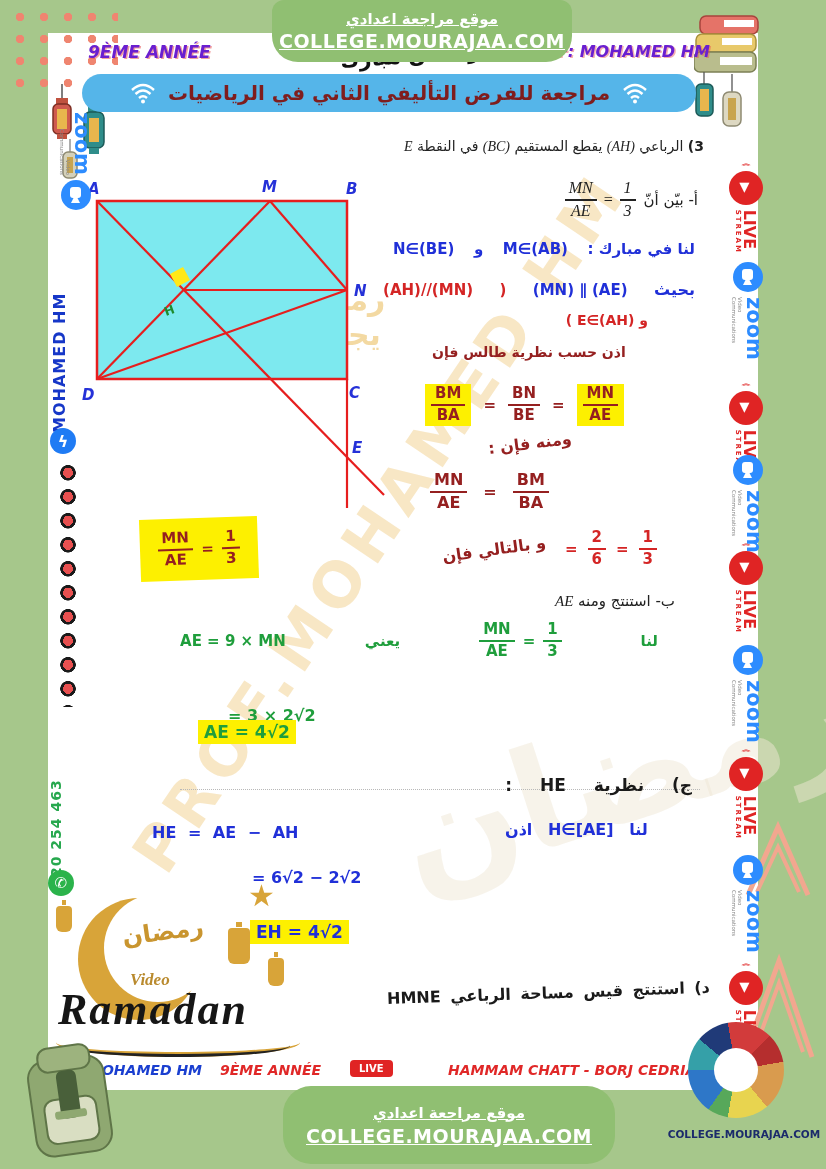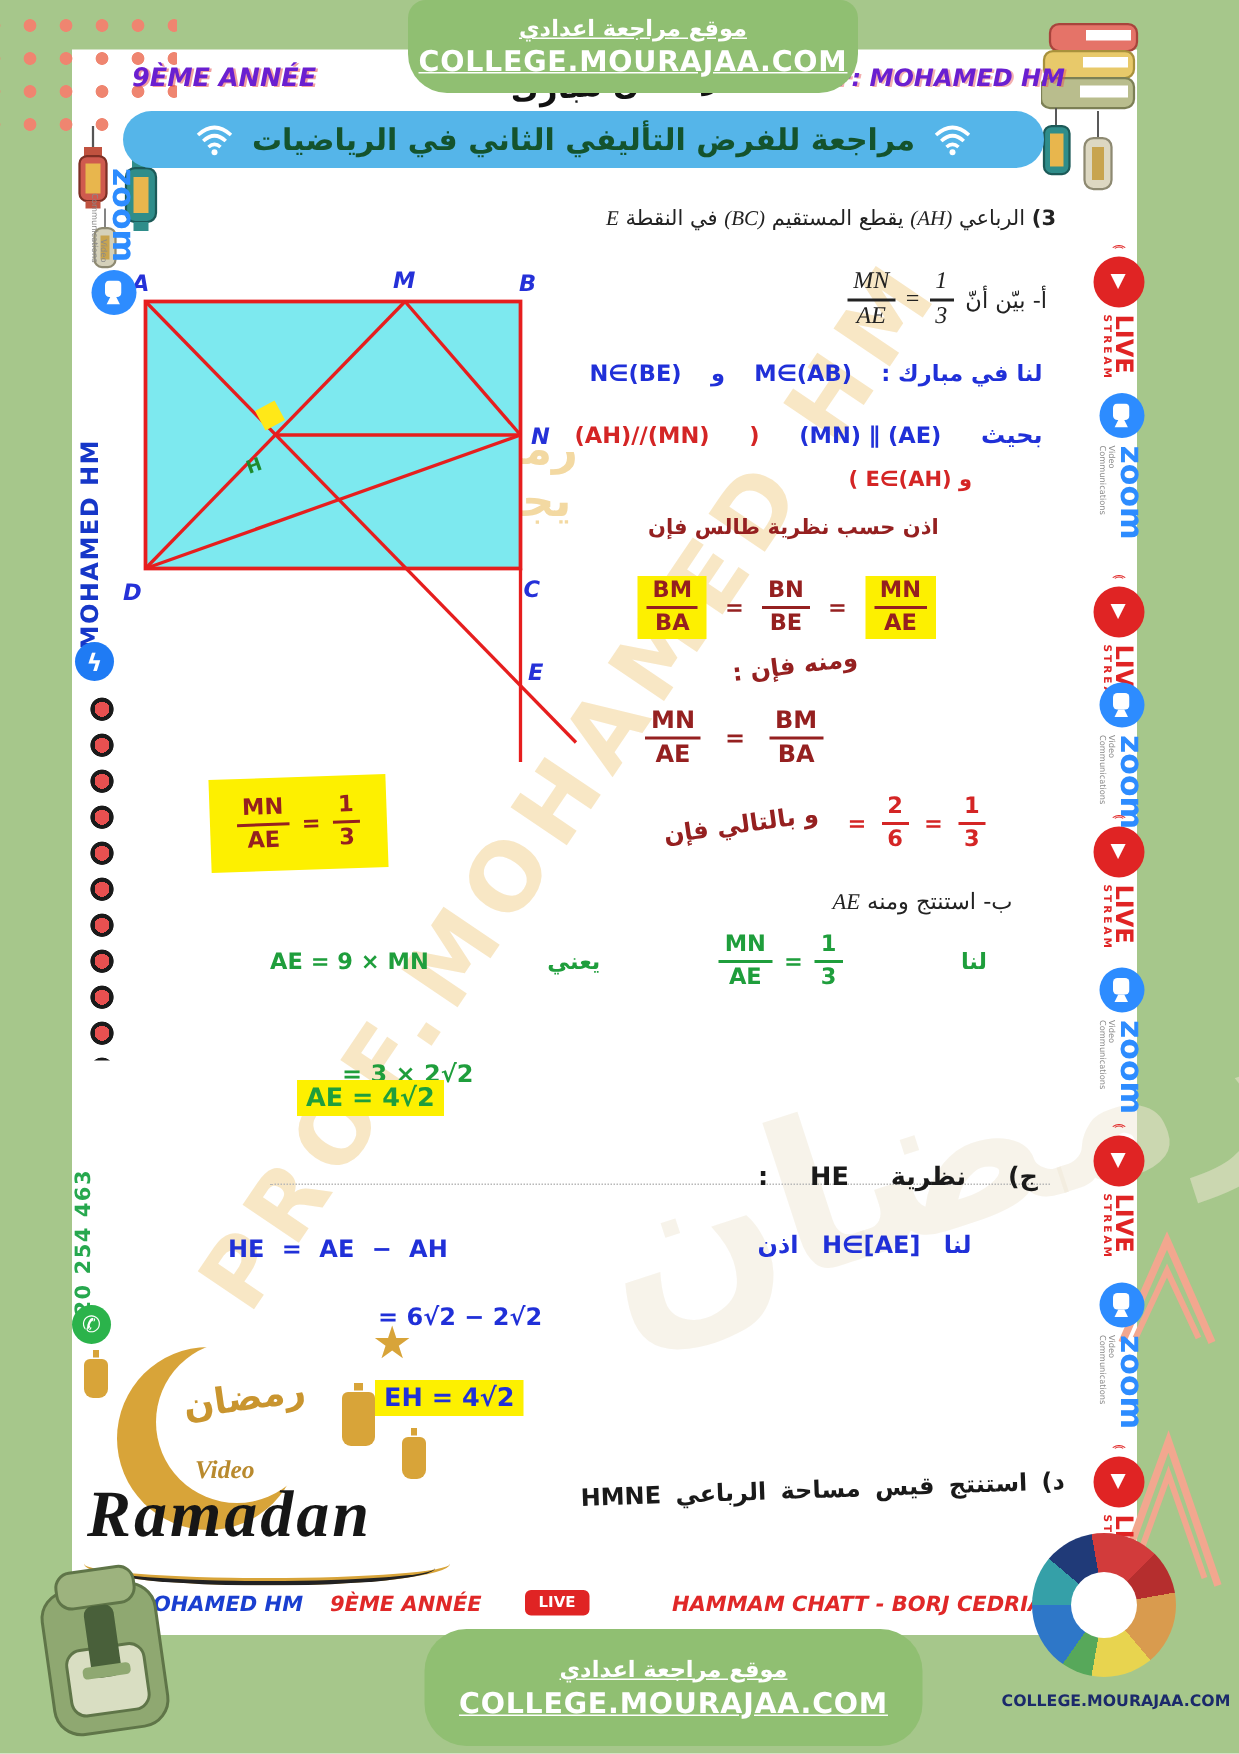--- a/index.html
+++ b/index.html
@@ -25,21 +25,21 @@
     font-size:16px;text-shadow:1.5px 1px 0 rgba(230,80,80,.45);}
   .calligraphy{left:340px;top:44px;z-index:3;font-size:21px;font-weight:bold;color:#111;
     transform:rotate(-4deg);}
   .top-pill{left:272px;top:0;width:300px;height:62px;z-index:5;background:#90bf72;
     border-radius:12px 12px 26px 26px;display:flex;flex-direction:column;align-items:center;
     justify-content:center;gap:2px;}
   .top-pill .l1,.foot-pill .l1{color:#fff;font-weight:bold;font-size:15px;text-decoration:underline;}
   .top-pill .l2,.foot-pill .l2{color:#fff;font-weight:bold;font-size:19px;text-decoration:underline;letter-spacing:.5px;}
   .banner{left:82px;top:74px;width:614px;height:38px;z-index:4;background:#55b5e9;border-radius:19px;
     display:flex;align-items:center;justify-content:center;gap:12px;}
-  .banner .title{color:#14532d;font-weight:bold;font-size:20px;}
+  .banner .title{color:#7f1d1d;font-weight:bold;font-size:20px;}
   
   .fig{left:82px;top:168px;z-index:3;}
   
   .hw{font-weight:bold;z-index:4;}
   .blue{color:#2030d8;}
   .dkred{color:#952020;}
   .red{color:#d42525;}
   .green{color:#1f9e3c;}
   .black{color:#1a1a1a;}
   .hl{background:#fdf000;padding:2px 6px;}

